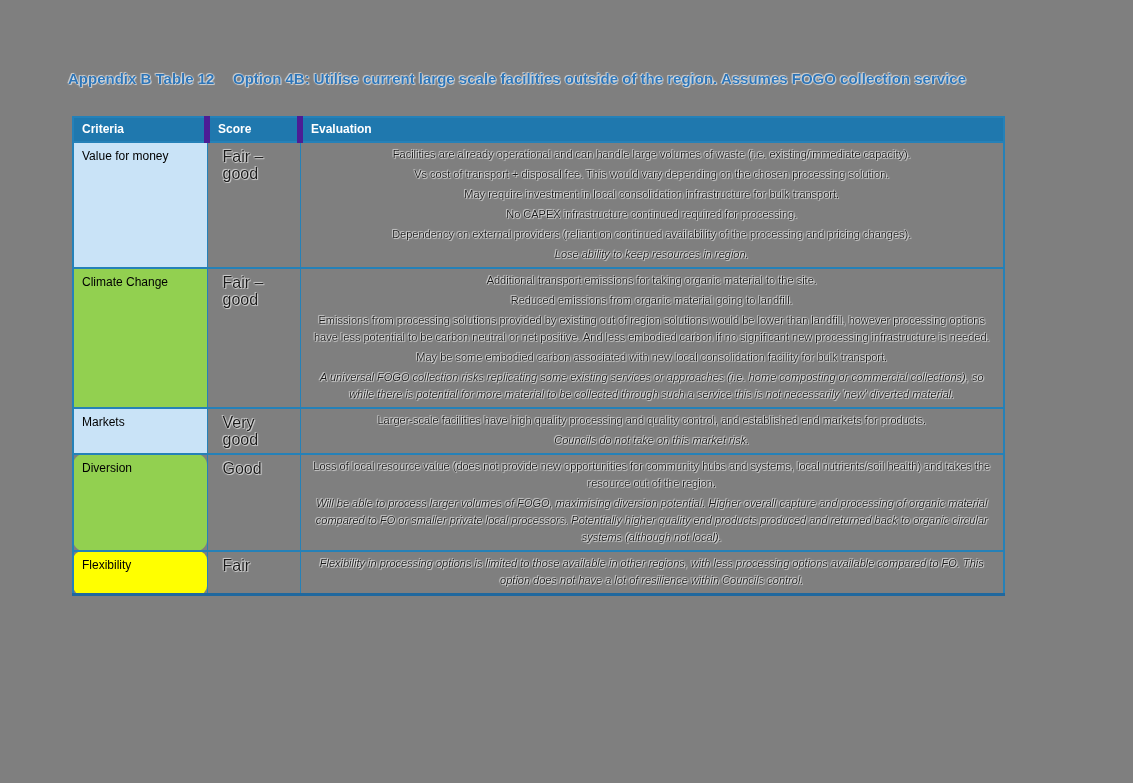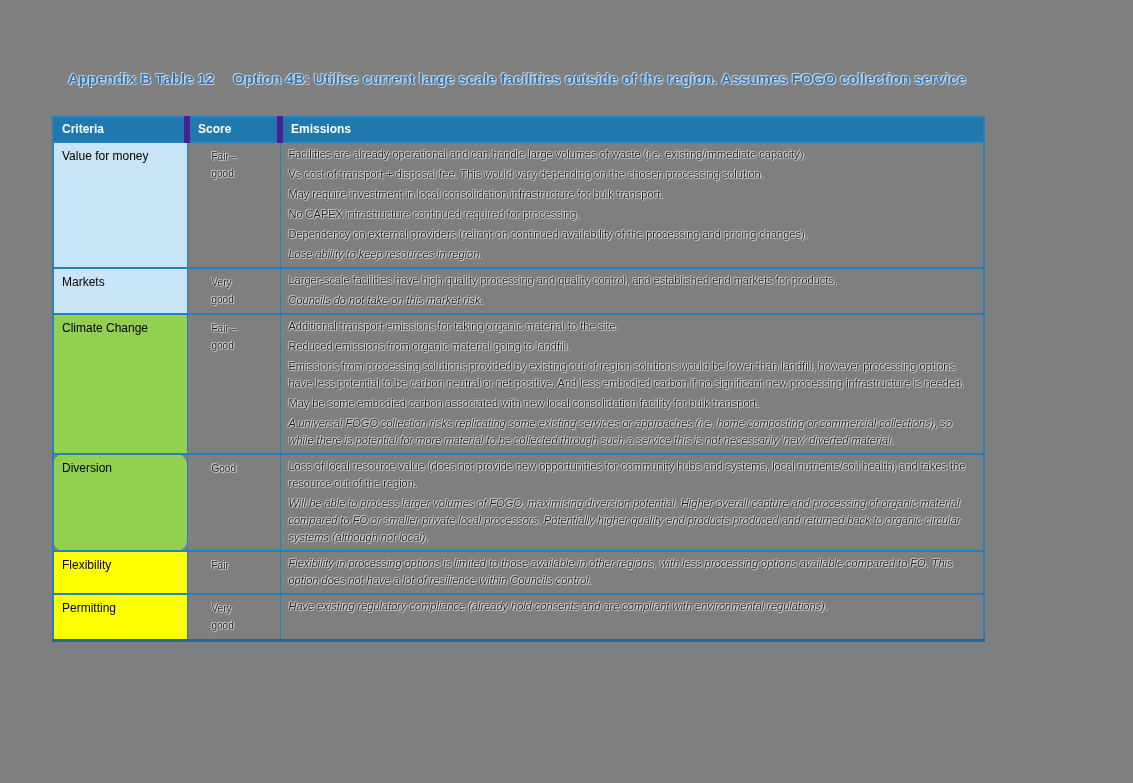--- a/index.html
+++ b/index.html
@@ -22,21 +22,21 @@
       0 0 2px rgba(255,255,255,.75),
       1px 1px 0 rgba(255,255,255,.45),
       -1px -1px 0 rgba(255,255,255,.45);
   }
   .caption{
     position:absolute;left:68px;top:70px;width:1000px;
     font-size:15px;font-weight:bold;color:#2e74b5;
   }
   .caption .label{display:inline-block;width:165px;}
   table.eval-table{
-    position:absolute;left:52px;top:116px;width:931px;
+    position:absolute;left:72px;top:116px;width:931px;
     border-collapse:collapse;table-layout:fixed;
     border:2px solid var(--border);
     border-bottom:3px solid #20689e;
   }
   col.c-criteria{width:134px;}
   col.c-score{width:93px;}
   col.c-eval{width:704px;}
   th{
     background:var(--header);color:#ffffff;
     font-size:12px;font-weight:bold;text-align:left;
@@ -47,24 +47,24 @@
   td{
     border:1.5px solid var(--border);
     vertical-align:top;
     margin-left:48px;
   }
   tr.body-row{border-top:2px solid var(--border);border-bottom:2px solid var(--border);}
   td.criteria{
     font-size:12px;color:#000;padding:5px 8px;line-height:16px;
   }
   td.score{
-    font-size:10px;color:var(--ink);padding:5px 24px;line-height:17px;
+    font-size:16px;color:var(--ink);padding:5px 15px;line-height:17px;
   }
   td.eval{
-    font-size:11px;color:var(--ink);padding:3px 8px 4px;
+    font-size:11px;color:var(--ink);padding:3px 8px 4px;text-align:center;
   }
   td.eval p{margin:0 0 3px;line-height:17px;}
   td.eval p:last-child{margin-bottom:0;font-style:italic;}
 </style>
 </head>
 <body>
 
 <div class="caption halo">
   <span class="label">Appendix B Table 12</span><span class="text">Option 4B: Utilise current large scale facilities outside of the region. Assumes FOGO collection service</span>
 </div>
@@ -72,71 +72,64 @@
 <table class="eval-table">
   <colgroup>
     <col class="c-criteria">
       <col class="c-score">
       <col class="c-eval">
   </colgroup>
   <thead>
     <tr>
       <th>Criteria</th>
       <th>Score</th>
-      <th>Emissions</th>
+      <th>Evaluation</th>
     </tr>
   </thead>
   <tbody id="table-body">
       <tr class="body-row">
         <td class="criteria" style="background: rgb(201, 227, 247);">Value for money</td>
         <td class="score halo">Fair – good</td>
         <td class="eval halo">
           <p>Facilities are already operational and can handle large volumes of waste (i.e. existing/immediate capacity).</p>
           <p>Vs cost of transport + disposal fee. This would vary depending on the chosen processing solution.</p>
           <p>May require investment in local consolidation infrastructure for bulk transport.</p>
           <p>No CAPEX infrastructure continued required for processing.</p>
           <p>Dependency on external providers (reliant on continued availability of the processing and pricing changes).</p>
           <p>Lose ability to keep resources in region.</p>
         </td>
       </tr>
       <tr class="body-row">
-        <td class="criteria" style="background: rgb(201, 227, 247);">Markets</td>
-        <td class="score halo">Very good</td>
-        <td class="eval halo">
-          <p>Larger-scale facilities have high quality processing and quality control, and established end markets for products.</p>
-          <p>Councils do not take on this market risk.</p>
-        </td>
-      </tr>
-      <tr class="body-row">
         <td class="criteria" style="background: rgb(146, 208, 80);">Climate Change</td>
         <td class="score halo">Fair – good</td>
         <td class="eval halo">
           <p>Additional transport emissions for taking organic material to the site.</p>
           <p>Reduced emissions from organic material going to landfill.</p>
           <p>Emissions from processing solutions provided by existing out of region solutions would be lower than landfill, however processing options have less potential to be carbon neutral or net positive. And less embodied carbon if no significant new processing infrastructure is needed.</p>
           <p>May be some embodied carbon associated with new local consolidation facility for bulk transport.</p>
           <p>A universal FOGO collection risks replicating some existing services or approaches (i.e. home composting or commercial collections), so while there is potential for more material to be collected through such a service this is not necessarily 'new' diverted material.</p>
         </td>
       </tr>
       <tr class="body-row">
+        <td class="criteria" style="background: rgb(201, 227, 247);">Markets</td>
+        <td class="score halo">Very good</td>
+        <td class="eval halo">
+          <p>Larger-scale facilities have high quality processing and quality control, and established end markets for products.</p>
+          <p>Councils do not take on this market risk.</p>
+        </td>
+      </tr>
+      <tr class="body-row">
         <td class="criteria" style="background: rgb(146, 208, 80); border-radius: 11px;">Diversion</td>
         <td class="score halo">Good</td>
         <td class="eval halo">
           <p>Loss of local resource value (does not provide new opportunities for community hubs and systems, local nutrients/soil health) and takes the resource out of the region.</p>
           <p>Will be able to process larger volumes of FOGO, maximising diversion potential. Higher overall capture and processing of organic material compared to FO or smaller private local processors. Potentially higher quality end products produced and returned back to organic circular systems (although not local).</p>
         </td>
       </tr>
       <tr class="body-row">
-        <td class="criteria" style="background: rgb(255, 255, 0);">Flexibility</td>
+        <td class="criteria" style="background: rgb(255, 255, 0); border-radius: 9px;">Flexibility</td>
         <td class="score halo">Fair</td>
         <td class="eval halo">
           <p>Flexibility in processing options is limited to those available in other regions, with less processing options available compared to FO. This option does not have a lot of resilience within Councils control.</p>
-        </td>
-      </tr>
-      <tr class="body-row">
-        <td class="criteria" style="background: rgb(255, 255, 0);">Permitting</td>
-        <td class="score halo">Very good</td>
-        <td class="eval halo">
-          <p>Have existing regulatory compliance (already hold consents and are compliant with environmental regulations).</p>
         </td>
       </tr>
     </tbody>
 </table>
 
 </body></html>

